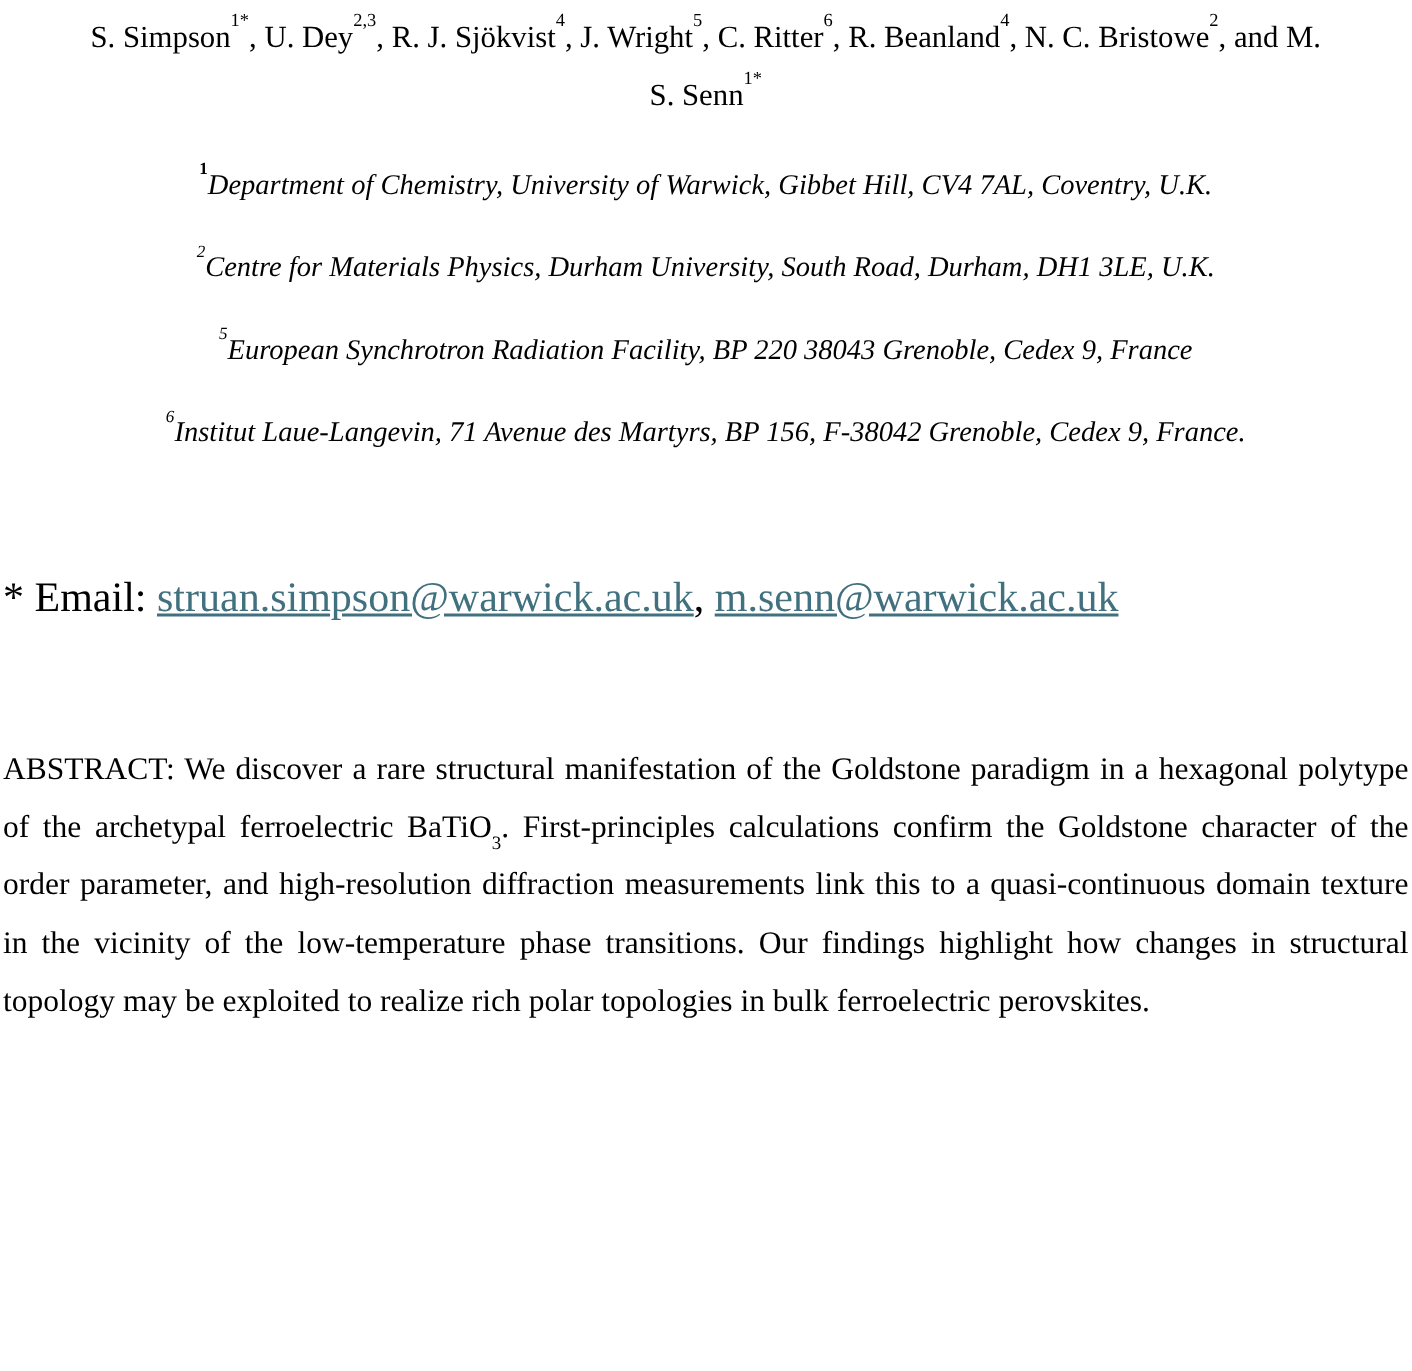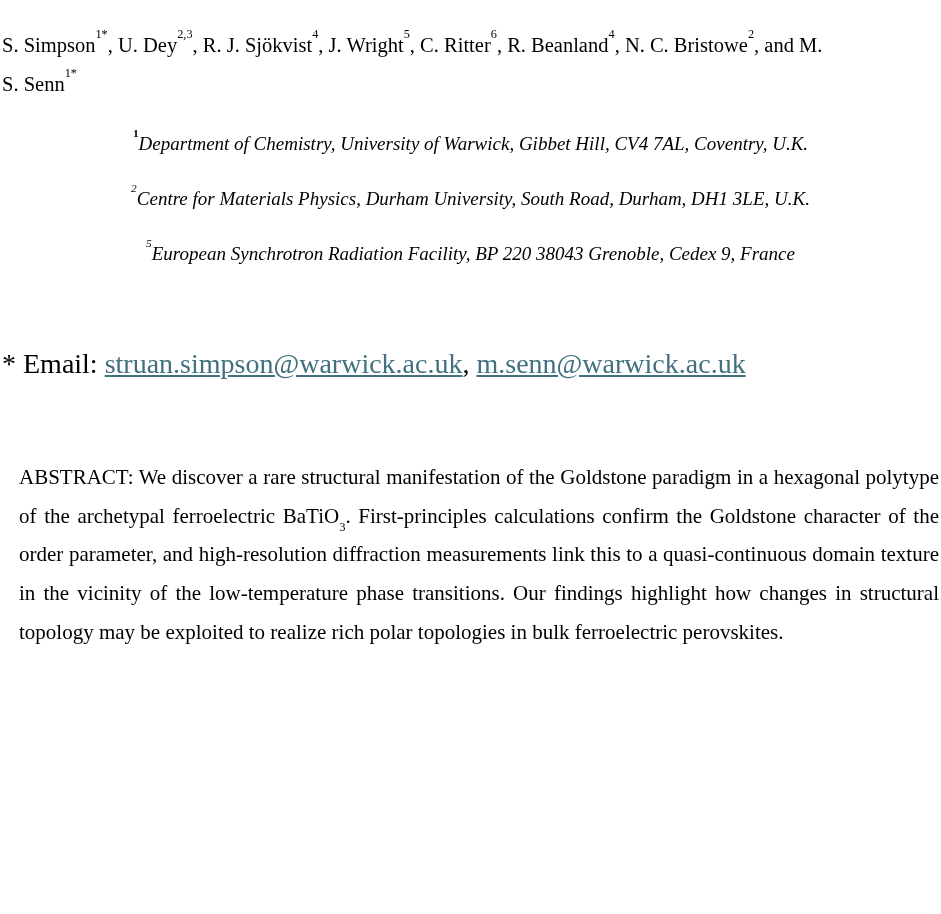--- a/index.html
+++ b/index.html
@@ -19,21 +19,22 @@
     padding: 2px 2px 0 2px;
   }
   .title {
     margin: 0;
     text-align: center;
     font-weight: bold;
     font-size: 20px;
     line-height: 28px;
   }
   .authors {
-    margin-top: 24px;
+    margin-top: 4px;
+    text-align: center;
     font-size: 20.5px;
     line-height: 39px;
   }
   .author-line {
     white-space: nowrap;
   }
   .affiliations {
     margin-top: 20px;
   }
   .affiliation {
@@ -46,21 +47,21 @@
   .affiliation:first-child {
     margin-top: 0;
   }
   .email-line {
     margin: 70px 0 0 0;
     font-size: 28px;
     line-height: 40px;
     text-align: left;
   }
   .abstract {
-    margin: 74px 0 0 17px;
+    margin: 74px 0 0 0;
     font-size: 21px;
     line-height: 38.7px;
     text-align: justify;
   }
   sup.mark {
     font-size: 0.6em;
     line-height: 0;
     position: relative;
     top: -0.5em;
   }
@@ -88,19 +89,20 @@
 
   <div class="authors" id="authors">
       <div class="author-line"><span>S. Simpson</span><sup class="mark">1*</sup><span>, U. Dey</span><sup class="mark">2,3</sup><span>, R. J. Sjökvist</span><sup class="mark">4</sup><span>, J. Wright</span><sup class="mark">5</sup><span>, C. Ritter</span><sup class="mark">6</sup><span>, R. Beanland</span><sup class="mark">4</sup><span>, N. C. Bristowe</span><sup class="mark">2</sup><span>, and M.</span></div>
       <div class="author-line"><span>S. Senn</span><sup class="mark">1*</sup></div>
     </div>
 
   <div class="affiliations" id="affiliations">
       <p class="affiliation"><sup class="mark bold">1</sup><span>Department of Chemistry, University of Warwick, Gibbet Hill, CV4 7AL, Coventry, U.K.</span></p>
       <p class="affiliation"><sup class="mark">2</sup><span>Centre for Materials Physics, Durham University, South Road, Durham, DH1 3LE, U.K.</span></p>
       <p class="affiliation"><sup class="mark">5</sup><span>European Synchrotron Radiation Facility, BP 220 38043 Grenoble, Cedex 9, France</span></p>
+      <p class="affiliation"><sup class="mark">6</sup><span>Institut Laue-Langevin, 71 Avenue des Martyrs, BP 156, F-38042 Grenoble, Cedex 9, France.</span></p>
     </div>
 
   <p class="email-line"><span>* Email: </span><span id="email-links"><a class="email-link">struan.simpson@warwick.ac.uk</a><span>, </span><a class="email-link">m.senn@warwick.ac.uk</a></span></p>
 
   <p class="abstract" id="abstract"><span>ABSTRACT: We discover a rare structural manifestation of the Goldstone paradigm in a hexagonal polytype of the archetypal ferroelectric BaTiO</span><sub class="mark">3</sub><span>. First-principles calculations confirm the Goldstone character of the order parameter, and high-resolution diffraction measurements link this to a quasi-continuous domain texture in the vicinity of the low-temperature phase transitions. Our findings highlight how changes in structural topology may be exploited to realize rich polar topologies in bulk ferroelectric perovskites.</span></p>
 
 </div>
 
 </body></html>

